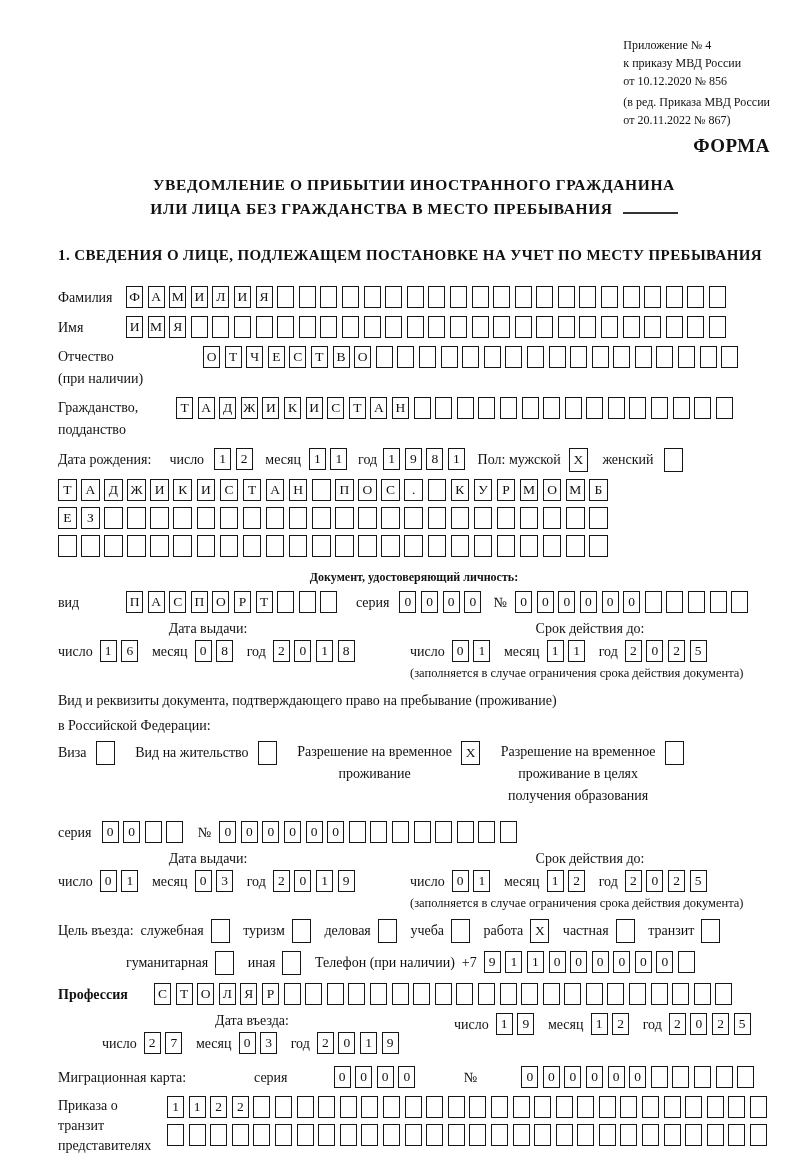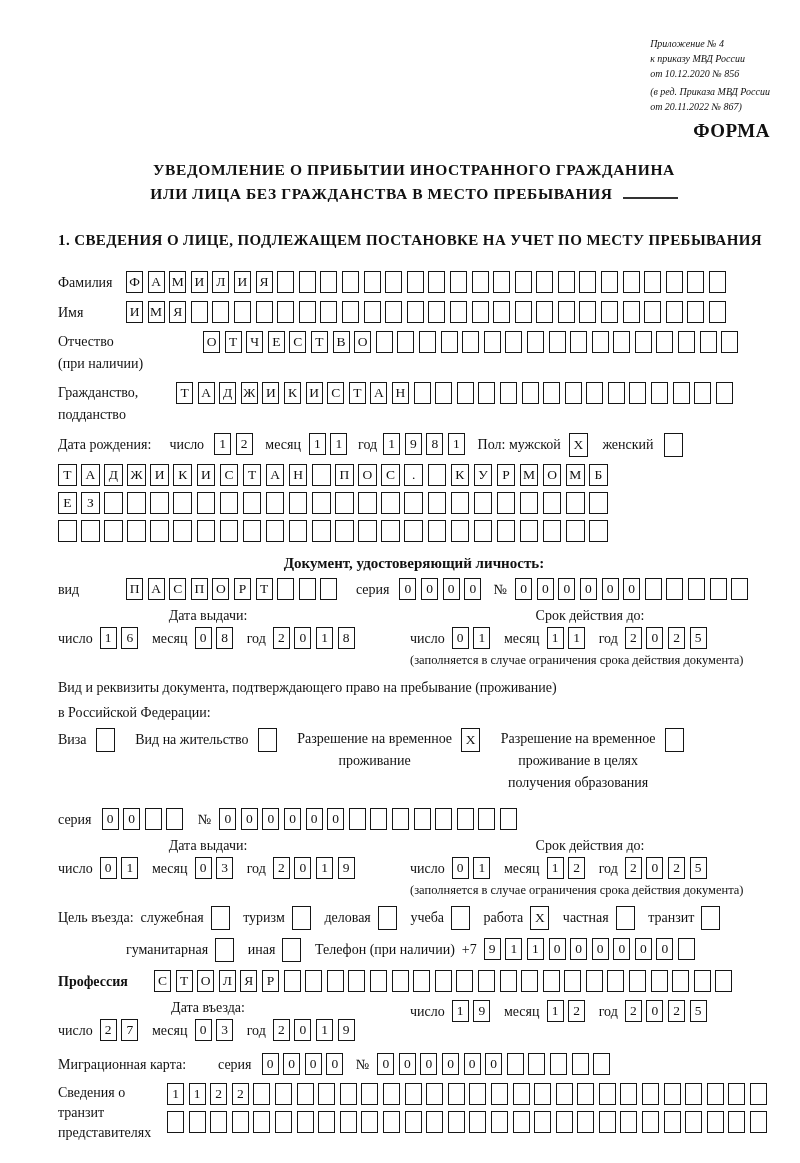--- a/index.html
+++ b/index.html
@@ -6,21 +6,21 @@
   html, body { background: #ffffff; }
   body {
     width: 800px; min-height: 1163px;
     color: #111;
     font-family: "Liberation Serif", "DejaVu Serif", serif;
     font-size: 14px;
     padding: 36px 30px 20px 58px;
   }
   .appendix {
     width: max-content; margin-left: auto;
-    font-size: 10px; line-height: 1.5; white-space: nowrap; font-style: italic;
+    font-size: 12px; line-height: 1.5; white-space: nowrap;
   }
   .appendix .grp2 { margin-top: 3px; }
   .form-label {
     text-align: right; font-weight: bold; font-size: 19px;
     margin-top: 6px; letter-spacing: 0.5px;
   }
   .title {
     text-align: center; font-weight: bold; font-size: 15.5px;
     line-height: 1.55; margin-top: 16px; letter-spacing: 0.6px;
   }
@@ -53,21 +53,21 @@
   .cells.cb .cell { width: 19px; flex-basis: 19px; height: 24px; }
   .stack .cells { margin-bottom: 6px; display: flex; }
   .inline-lbl { line-height: 23px; white-space: nowrap; }
   .gap6  { margin-right: 6px; }
   .gap8  { margin-right: 8px; }
   .gap10 { margin-right: 10px; }
   .gap14 { margin-right: 14px; }
   .gap18 { margin-right: 18px; }
   .gap26 { margin-right: 26px; }
   .doc-heading {
-    text-align: center; font-weight: bold; font-size: 15px;
+    text-align: center; font-weight: bold; font-size: 12px;
     margin: 4px 0 6px 0;
   }
   .dates-row { display: flex; margin-bottom: 4px; }
   .dg-left { width: 352px; flex: 0 0 352px; }
   .dg-right { flex: 1; }
   .date-title { text-align: center; margin-bottom: 3px; }
   .dg-left .date-title { width: 300px; }
   .date-line { display: flex; align-items: flex-start; }
   .date-line .inline-lbl { margin-right: 7px; }
   .date-line .cells { margin-right: 9px; }
@@ -629,21 +629,21 @@
       <span class="cell"></span>
       <span class="cell"></span>
       <span class="cell"></span>
       <span class="cell"></span>
       <span class="cell"></span>
       <span class="cell"></span>
       <span class="cell"></span>
     </div>
 </div>
 
-<div class="dates-row" style="margin-top:6px;">
+<div class="dates-row" style="margin-top:6px;margin-left:44px;">
   <div class="dg-left">
     <div class="date-title">Дата въезда:</div>
     <div class="date-line">
       <span class="inline-lbl">число</span>
       <span class="cells">
           <span class="cell">2</span>
           <span class="cell">7</span>
         </span>
       <span class="inline-lbl">месяц</span>
       <span class="cells">
@@ -675,21 +675,21 @@
       <span class="cells">
           <span class="cell">2</span>
           <span class="cell">0</span>
           <span class="cell">2</span>
           <span class="cell">5</span>
         </span>
     </div>
   </div>
 </div>
 
-<div class="row" style="margin-top:11px;">
+<div class="row" style="margin-top:11px;gap:36px;">
   <span class="inline-lbl w150" style="display:inline-block;width:160px;">Миграционная карта:</span>
   <span class="inline-lbl gap10">серия</span>
   <span class="cells gap8">
       <span class="cell">0</span>
       <span class="cell">0</span>
       <span class="cell">0</span>
       <span class="cell">0</span>
     </span>
   <span class="inline-lbl gap8">№</span>
   <span class="cells">
@@ -702,21 +702,21 @@
       <span class="cell"></span>
       <span class="cell"></span>
       <span class="cell"></span>
       <span class="cell"></span>
       <span class="cell"></span>
     </span>
 </div>
 
 <div class="row" style="margin-top:4px;">
   <div class="lbl w95" style="line-height:20px;">
-    <div style="line-height:20px;">Сведения о</div>
+    <div style="line-height:20px;">Приказа о</div>
     <div style="line-height:20px;">транзит</div>
     <div style="line-height:20px;">представителях</div>
 
   </div>
   <div class="stack" style="margin-left:14px;">
     <div class="cells">
         <span class="cell">1</span>
         <span class="cell">1</span>
         <span class="cell">2</span>
         <span class="cell">2</span>

